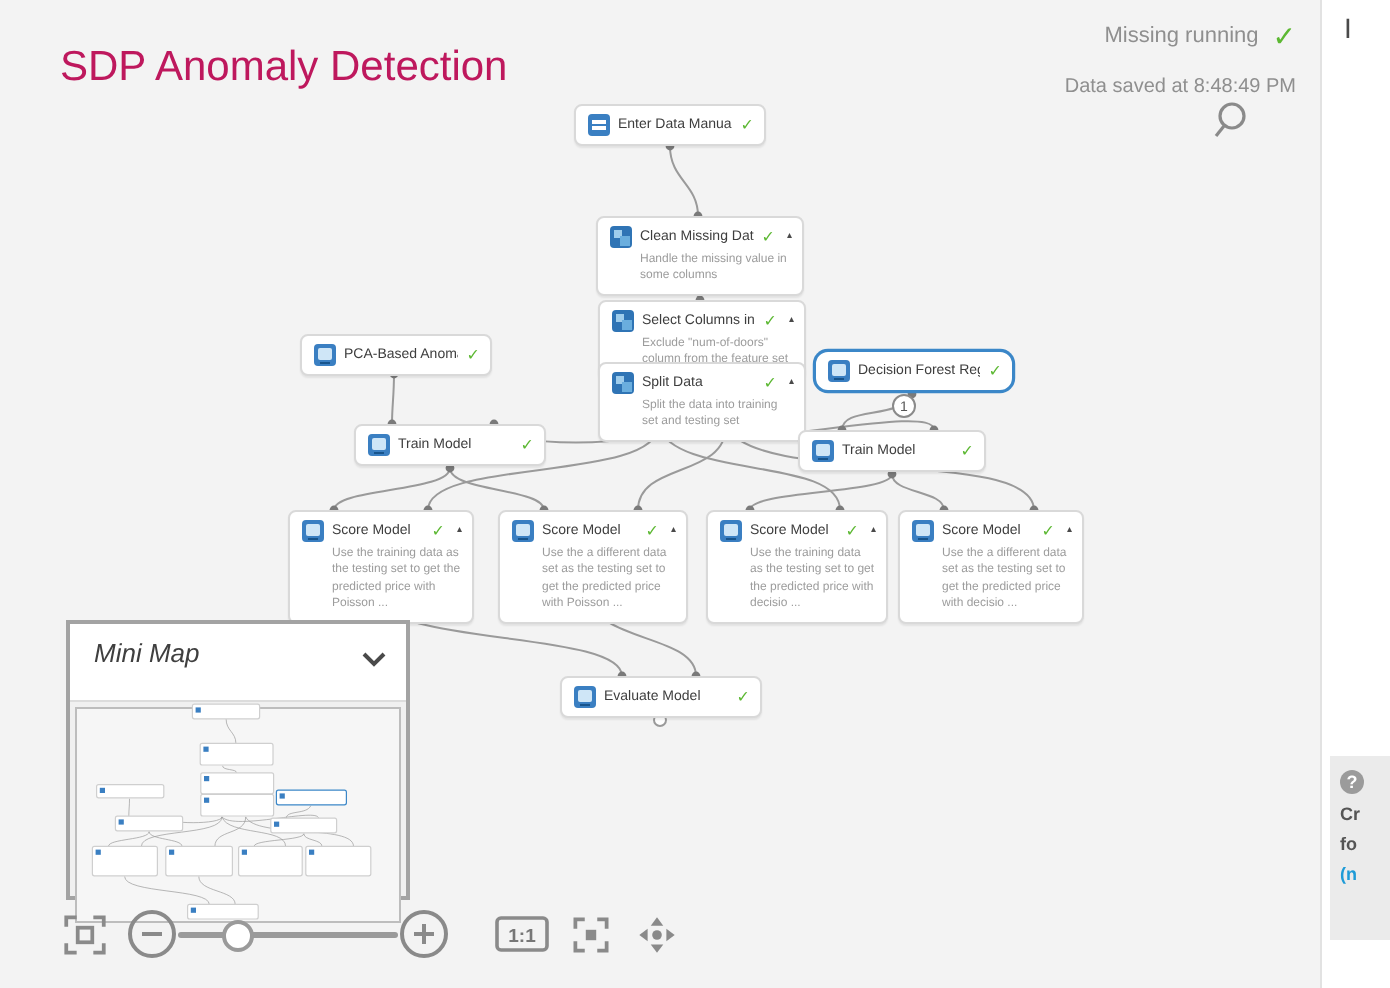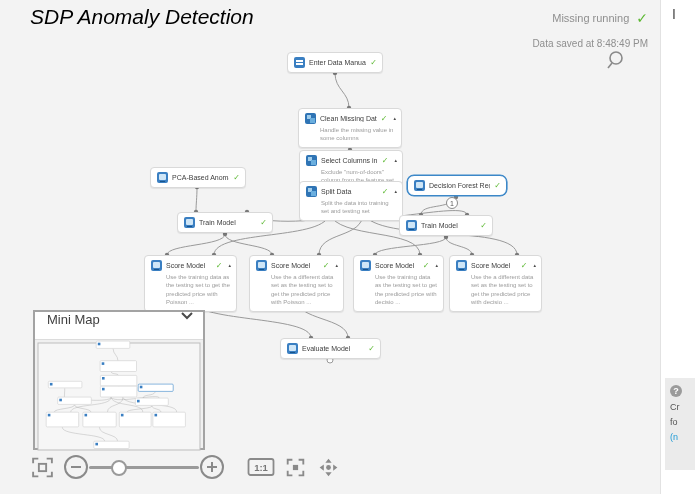--- a/index.html
+++ b/index.html
@@ -1,20 +1,20 @@
 <!DOCTYPE html>
 <html><head>
 <meta charset="utf-8">
 <style>
   html,body{margin:0;padding:0;}
   body{width:695px;height:494px;overflow:hidden;background:#f3f3f3;
        font-family:"Liberation Sans","DejaVu Sans",sans-serif;position:relative;}
   .canvas{position:absolute;inset:0;background:#f3f3f3;}
-  .page-title{position:absolute;left:30px;top:5px;font-size:21px;font-weight:300;
-       color:#000000;z-index:5;font-style:italic;}
+  .page-title{position:absolute;left:30px;top:22px;font-size:21px;font-weight:300;
+       color:#be185d;z-index:5;}
   .status{position:absolute;right:47px;top:11px;font-size:11px;color:#8f8f8f;
        display:flex;align-items:center;gap:7px;z-index:5;}
   .status .chk{color:#5cb832;font-size:14px;font-weight:bold;line-height:1;}
   .draft{position:absolute;right:47px;top:38px;font-size:10px;color:#8f8f8f;z-index:5;}
   .searchbtn{position:absolute;right:70px;top:50px;width:20px;height:20px;z-index:5;cursor:pointer;}
 
   
   .node{position:absolute;background:#fff;border:1px solid #d9d9d9;border-radius:4px;
        box-shadow:0 1px 1px rgba(0,0,0,.07);padding:4px 5px 4px 6px;z-index:3;box-sizing:border-box;}
   .node.selected{border:1px solid #3b87c8;box-shadow:0 0 0 .6px #3b87c8;border-radius:7px;}
@@ -32,41 +32,41 @@
   .nicon.module::after{content:"";position:absolute;right:1.5px;bottom:1.5px;width:4.5px;height:4.5px;background:#6aaede;}
   .nicon.dataset::before{content:"";position:absolute;left:2px;right:2px;top:3px;height:1.5px;
        background:#fff;box-shadow:0 3px 0 #fff;}
 
   svg.overlay{position:absolute;inset:0;z-index:2;pointer-events:none;}
 
   
   .minimap{position:absolute;left:33px;top:310px;width:172px;height:140px;
        border:2px solid #a3a3a3;background:#f0f0f0;z-index:6;box-sizing:border-box;}
   .mm-header{height:22px;background:#fff;border-bottom:1px solid #dcdcdc;display:flex;
-       align-items:flex-start;padding:0 10px 5px 12px;cursor:pointer;}
+       align-items:flex-end;padding:0 10px 16px 12px;cursor:pointer;font-style:italic;}
   .mm-title{font-size:13px;color:#3f3f3f;flex:1;}
   .mm-body{position:relative;height:113px;}
   .mm-body svg{position:absolute;inset:0;}
 
   
   .toolbar{position:absolute;left:30px;top:452px;height:30px;display:flex;align-items:center;z-index:6;}
   .tbtn{cursor:pointer;display:flex;align-items:center;justify-content:center;}
   .slider{position:relative;width:110px;height:3px;background:#9a9a9a;border-radius:2px;cursor:pointer;}
   .slider .handle{position:absolute;left:22px;top:-6px;width:12px;height:12px;border-radius:50%;
        background:#fff;border:2px solid #9a9a9a;cursor:grab;}
 
   
   .rpanel{position:absolute;left:660px;top:0;width:35px;height:494px;background:#fff;
        border-left:1px solid #e2e2e2;z-index:7;box-sizing:border-box;}
   .rp-frag{margin:6px 0 0 11px;font-size:14px;color:#4a4a4a;}
   .help-card{position:absolute;left:4px;top:378px;width:31px;height:92px;background:#ebebeb;
        padding:7px 0 0 5px;box-sizing:border-box;}
   .help-q{width:12px;height:12px;border-radius:50%;background:#9b9b9b;color:#fff;font-size:9px;
        font-weight:bold;text-align:center;line-height:12px;cursor:pointer;}
-  .help-line{font-size:9px;color:#555;margin-top:5px;white-space:nowrap;}
+  .help-line{font-size:9px;color:#555;margin-top:5px;white-space:nowrap;font-weight:bold;}
   .help-line:first-of-type{margin-top:15px;}
   .help-link{color:#1e9bd7;cursor:pointer;}
 </style>
 </head>
 <body>
 
 <div class="canvas">
 
   <svg class="overlay" width="695" height="494">
     <g id="edges" stroke="#9a9a9a" stroke-width="1" fill="none">

